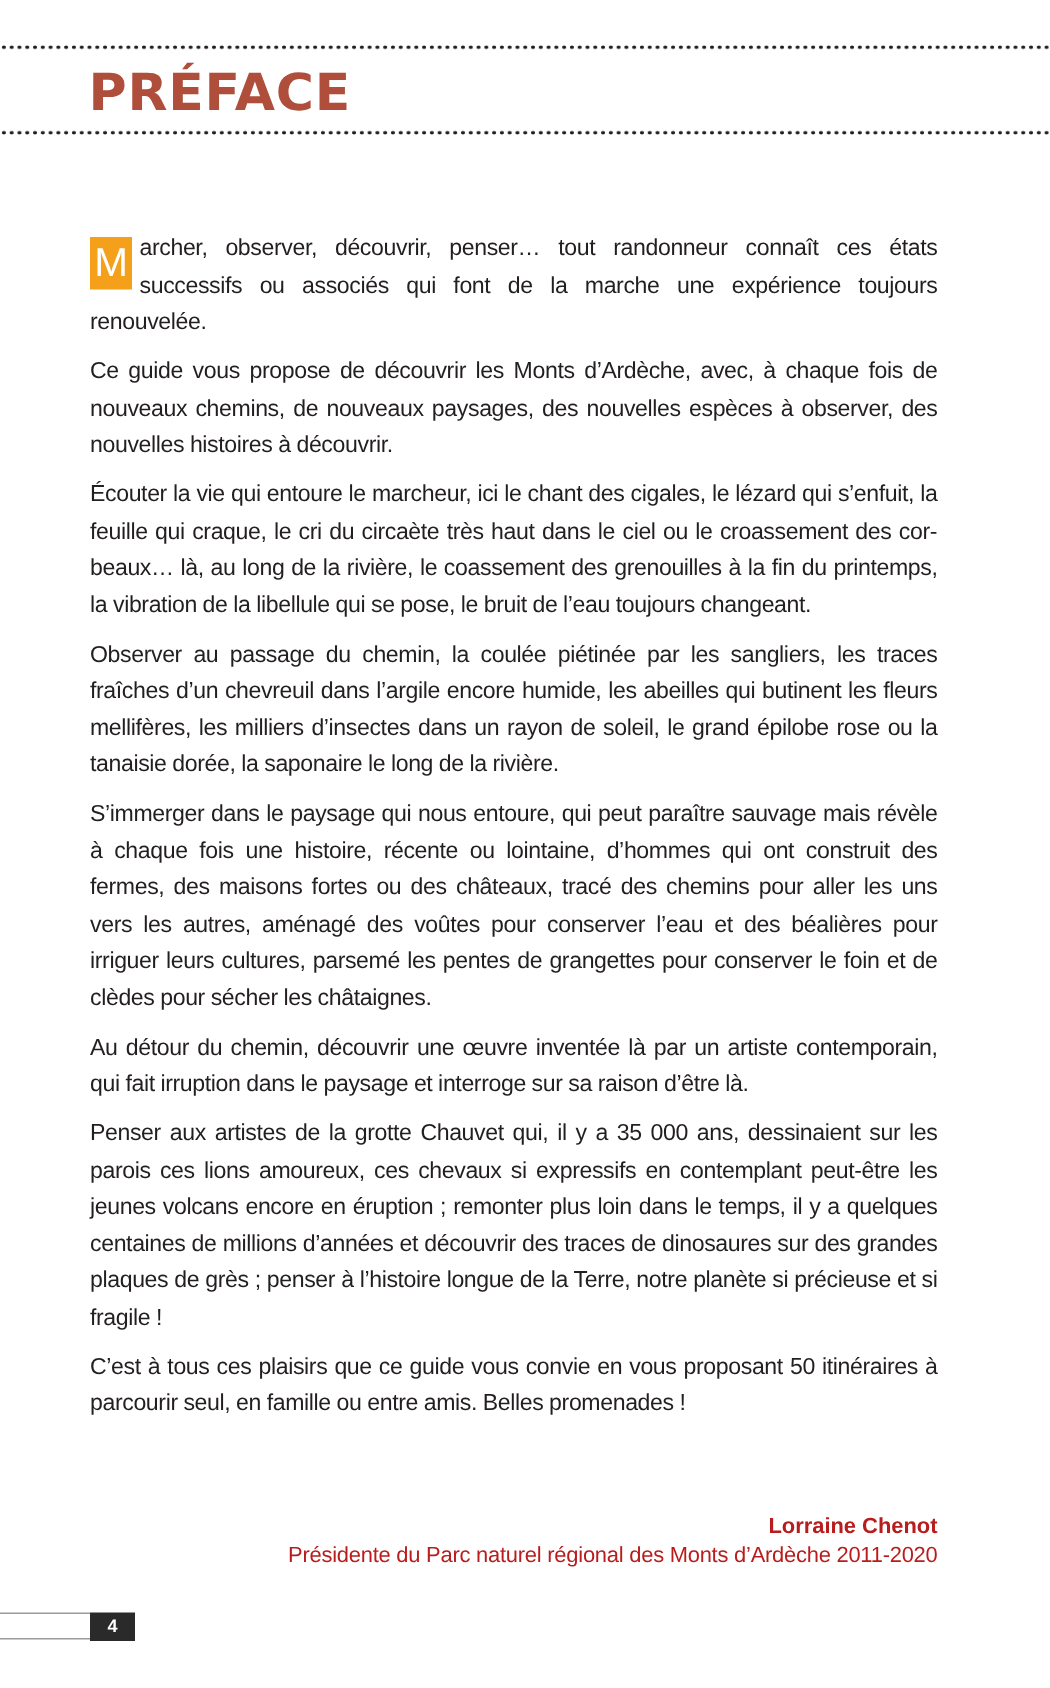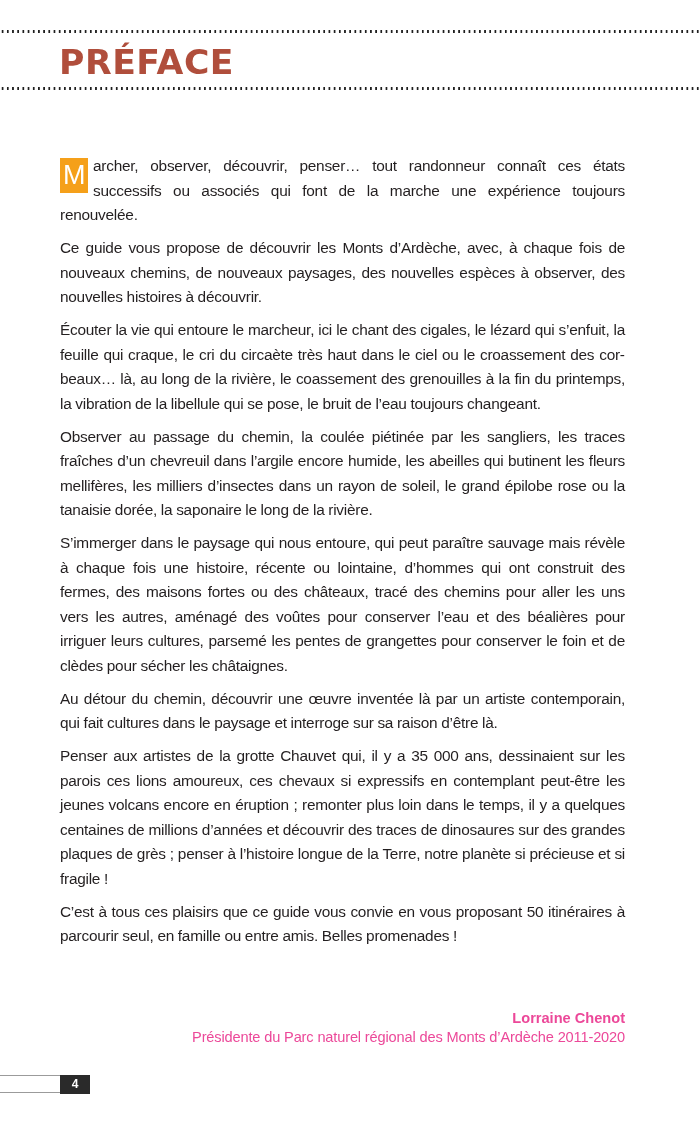--- a/index.html
+++ b/index.html
@@ -71,21 +71,21 @@
       font-weight: 400;
     }
 
     .signature {
       position: absolute;
       right: 75px;
       top: 1009px;
       text-align: right;
       font-size: 14.6px;
       line-height: 19px;
-      color: #ec4899;
+      color: #b91c1c;
     }
     .signature .author {
       font-weight: 700;
     }
     .signature .role {
       letter-spacing: -0.15px;
     }
 
     .footer-bar {
       position: absolute;
@@ -119,21 +119,21 @@
 <div class="dotted-rule rule-bottom"></div>
 
 <div class="body-text">
   <p>
     <span class="drop-cap">M</span><span>archer, observer, découvrir, penser… tout randonneur connaît ces états successifs ou associés qui font de la marche une expérience toujours renouvelée.</span>
   </p>
   <p>Ce guide vous propose de découvrir les Monts d’Ardèche, avec, à chaque fois de nou­veaux chemins, de nouveaux paysages, des nouvelles espèces à observer, des nouvelles histoires à découvrir.</p>
   <p>Écouter la vie qui entoure le marcheur, ici le chant des cigales, le lézard qui s’enfuit, la feuille qui craque, le cri du circaète très haut dans le ciel ou le croassement des cor­beaux… là, au long de la rivière, le coassement des grenouilles à la fin du printemps, la vibration de la libellule qui se pose, le bruit de l’eau toujours changeant.</p>
   <p>Observer au passage du chemin, la coulée piétinée par les sangliers, les traces fraîches d’un chevreuil dans l’argile encore humide, les abeilles qui butinent les fleurs melli­fères, les milliers d’insectes dans un rayon de soleil, le grand épilobe rose ou la tanaisie dorée, la saponaire le long de la rivière.</p>
   <p>S’immerger dans le paysage qui nous entoure, qui peut paraître sauvage mais révèle à chaque fois une histoire, récente ou lointaine, d’hommes qui ont construit des fermes, des maisons fortes ou des châteaux, tracé des chemins pour aller les uns vers les autres, aménagé des voûtes pour conserver l’eau et des béalières pour irriguer leurs cultures, parsemé les pentes de grangettes pour conserver le foin et de clèdes pour sécher les châtaignes.</p>
-  <p>Au détour du chemin, découvrir une œuvre inventée là par un artiste contemporain, qui fait cultures dans le paysage et interroge sur sa raison d’être là.</p>
+  <p>Au détour du chemin, découvrir une œuvre inventée là par un artiste contemporain, qui fait irruption dans le paysage et interroge sur sa raison d’être là.</p>
   <p>Penser aux artistes de la grotte Chauvet qui, il y a 35 000 ans, dessinaient sur les parois ces lions amoureux, ces chevaux si expressifs en contemplant peut-être les jeunes vol­cans encore en éruption ; remonter plus loin dans le temps, il y a quelques centaines de millions d’années et découvrir des traces de dinosaures sur des grandes plaques de grès ; penser à l’histoire longue de la Terre, notre planète si précieuse et si fragile !</p>
   <p>C’est à tous ces plaisirs que ce guide vous convie en vous proposant 50 itinéraires à parcourir seul, en famille ou entre amis. Belles promenades !</p>
 </div>
 
 <div class="signature">
   <div class="author">Lorraine Chenot</div>
   <div class="role">Présidente du Parc naturel régional des Monts d’Ardèche 2011-2020</div>
 </div>
 
 <div class="footer-bar"></div>

